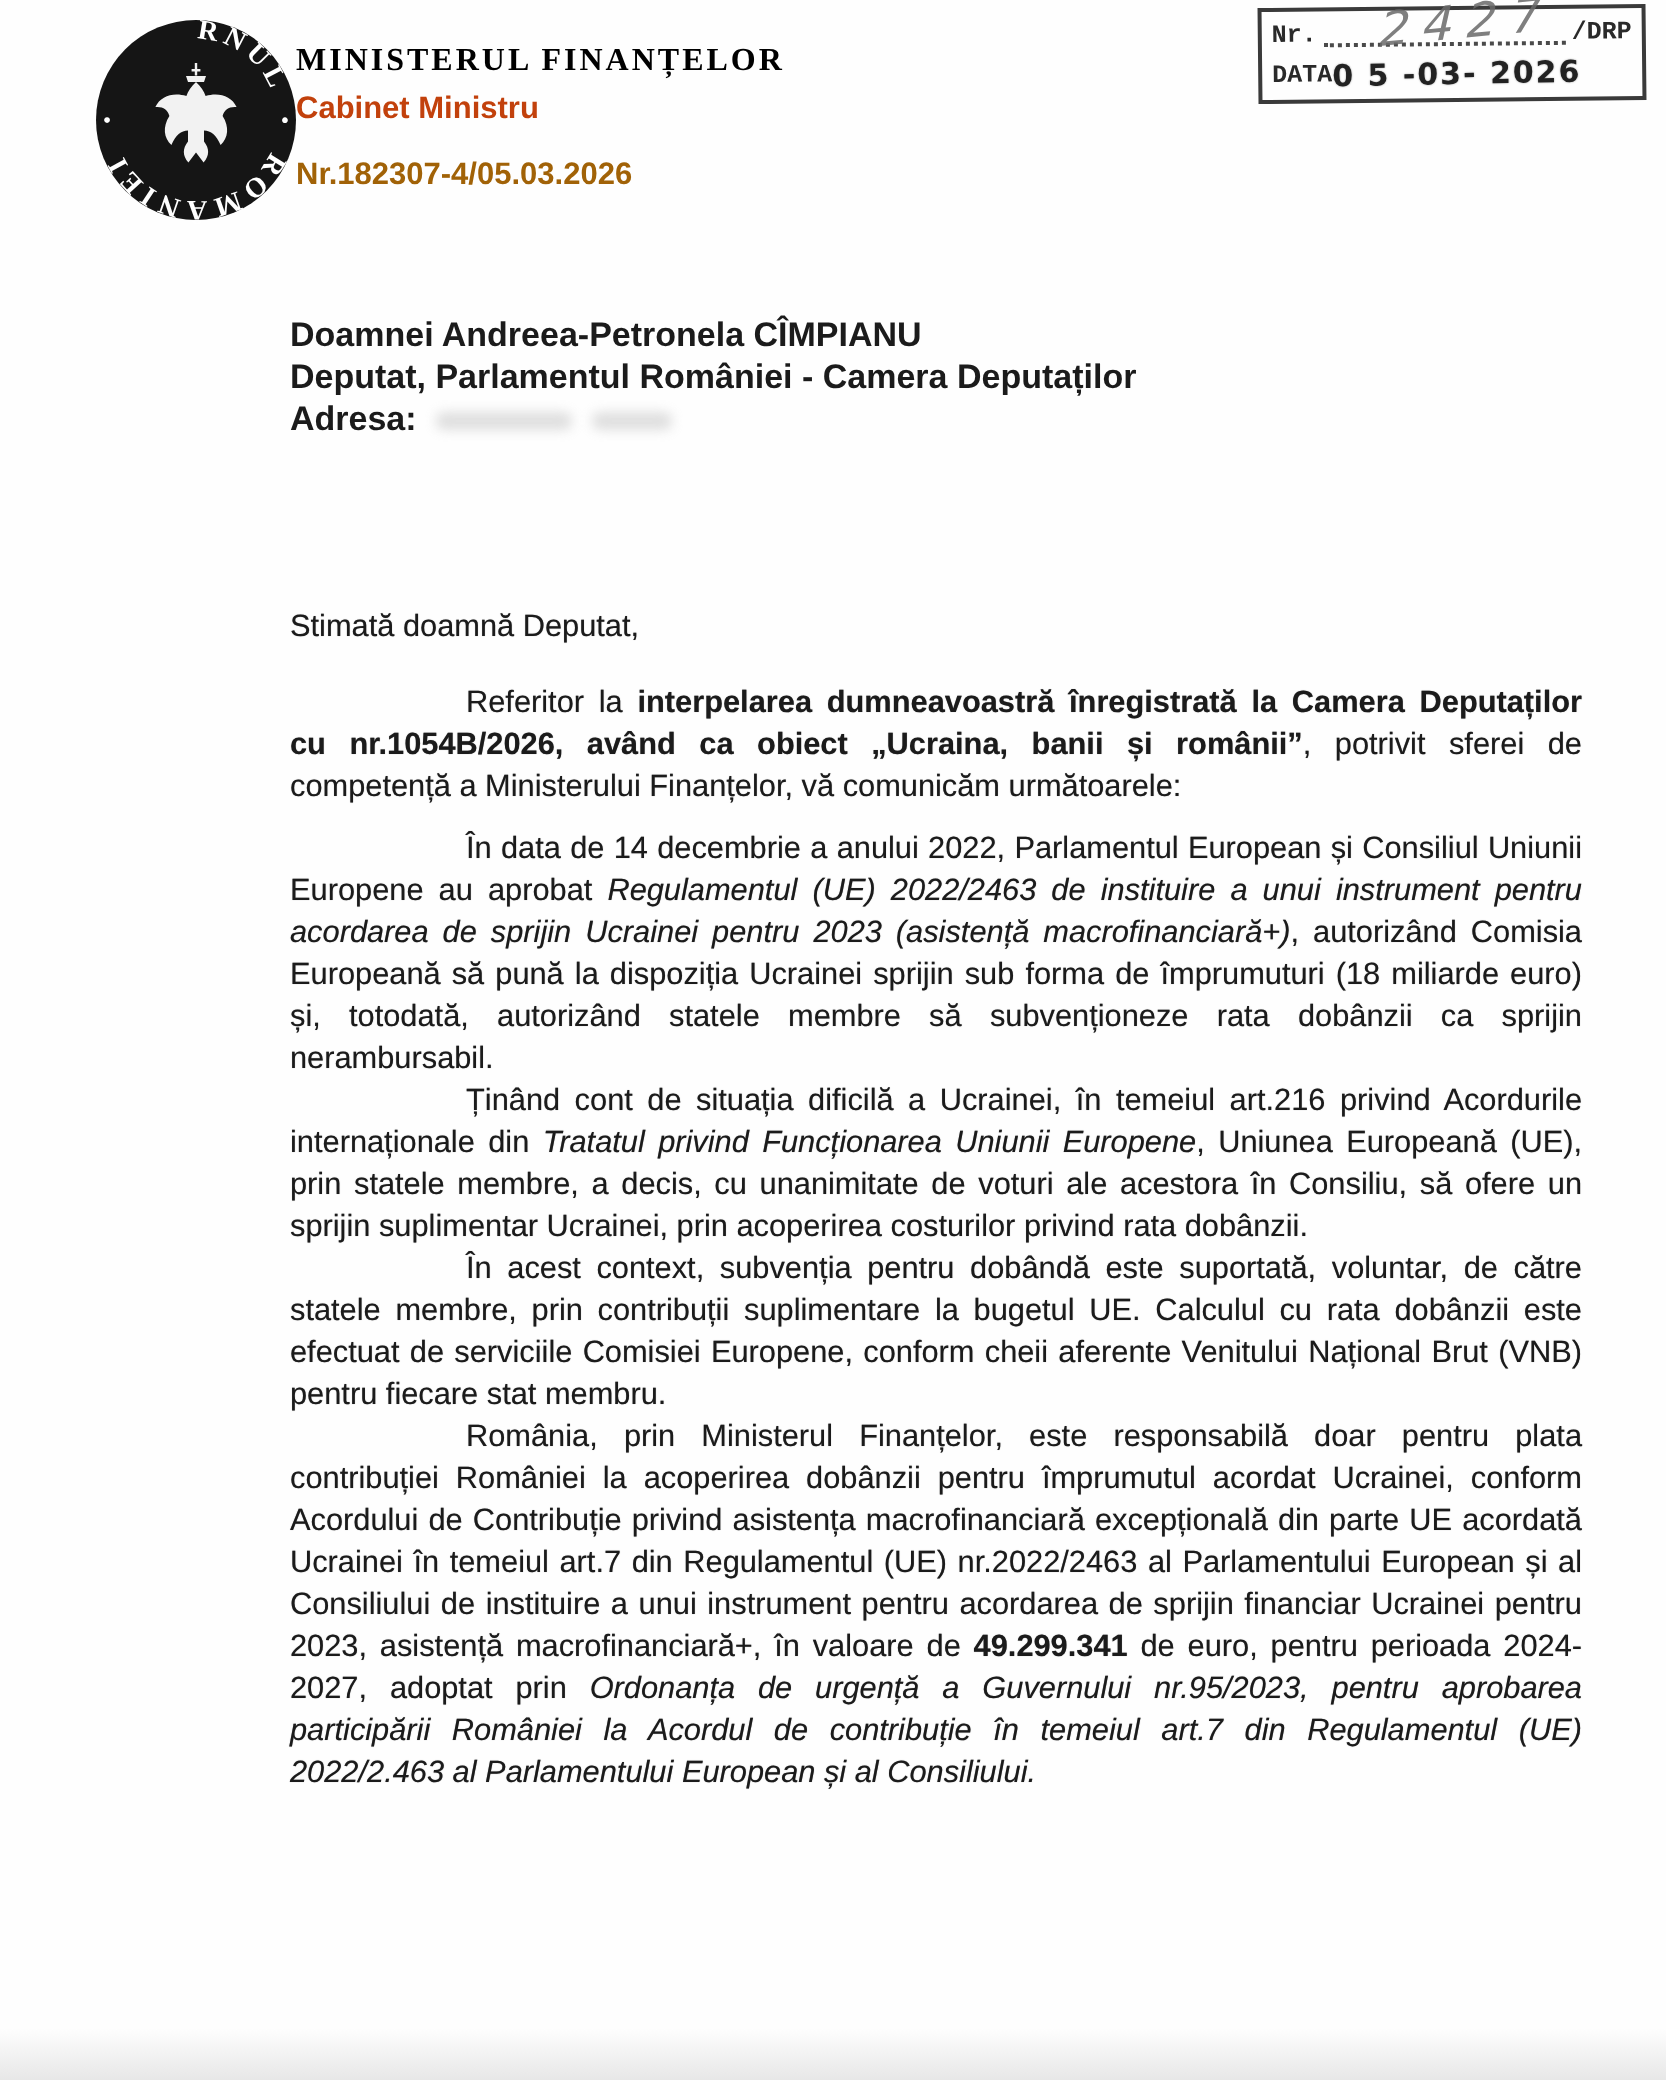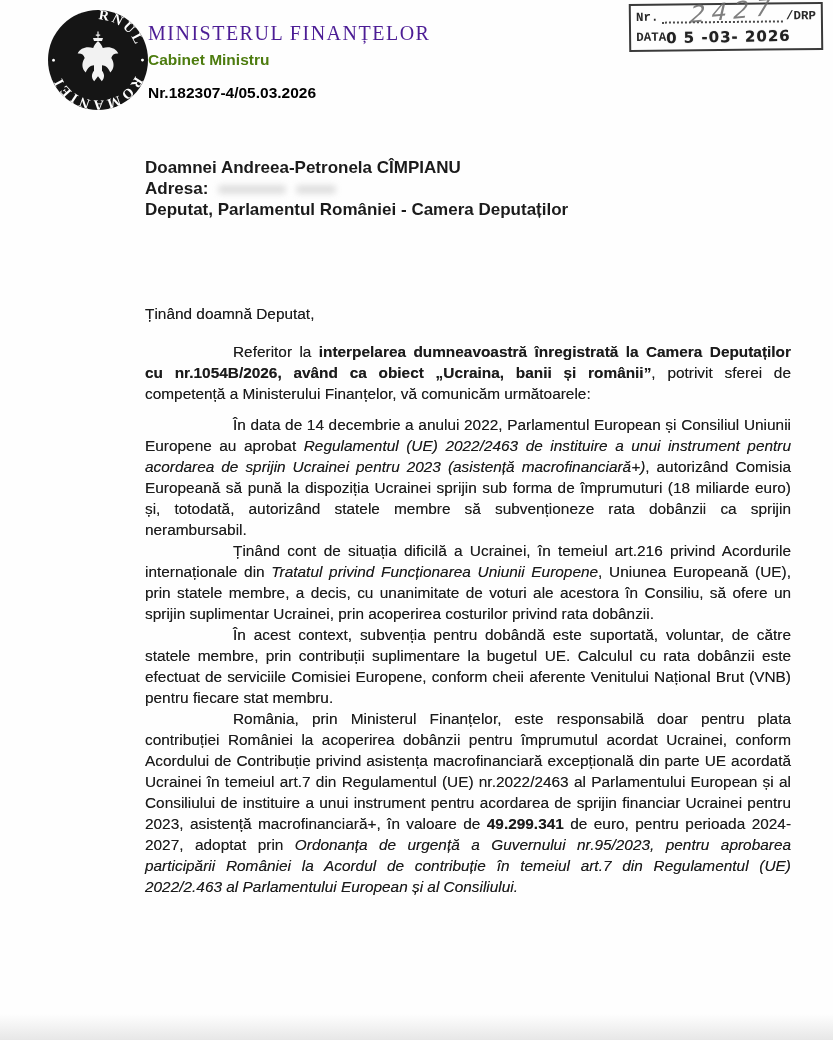--- a/index.html
+++ b/index.html
@@ -10,25 +10,25 @@
     background:#fefefe;
     overflow:hidden;
     font-family:"Liberation Sans", sans-serif;
     color:#1b1b1b;
   }
   
   .seal{position:absolute;left:46px;top:8px;width:104px;height:104px;}
   .ministry-block{position:absolute;left:148px;top:22px;}
   .ministry-title{
     font-family:"Liberation Serif", serif;
-    font-weight:normal;font-size:20px;letter-spacing:1.5px;
-    color:#4c1d95;
+    font-weight:bold;font-size:16px;letter-spacing:1.5px;
+    color:#000000;
   }
-  .ministry-dept{font-size:15.5px;font-weight:bold;margin-top:6px;color:#4d7c0f;}
-  .ministry-reg{font-size:15.5px;font-weight:bold;margin-top:15px;color:#000000;}
+  .ministry-dept{font-size:15.5px;font-weight:bold;margin-top:6px;color:#c2410c;}
+  .ministry-reg{font-size:15.5px;font-weight:bold;margin-top:15px;color:#a16207;}
   
   .stamp{
     position:absolute;left:629px;top:3px;width:194px;height:48px;
     border:2px solid #3a3a3a;
     transform:rotate(-0.6deg);
     font-family:"Liberation Mono", monospace;
     color:#2a2a2a;
     box-sizing:border-box;
     padding:3px 5px 2px 5px;
     background:rgba(255,255,255,.25);
@@ -127,28 +127,28 @@
     </div>
     <div class="stamp-handwritten">2427</div>
     <div class="stamp-row stamp-date-row">
       <span>DATA</span>
       <span class="stamp-date-value">0 5 -03- 2026</span>
     </div>
   </div>
 
   <div class="addressee">
     <div class="addr-line bold">Doamnei Andreea-Petronela CÎMPIANU</div>
+    <div class="addr-line bold">Deputat, Parlamentul României - Camera Deputaților</div>
     <div class="addr-line">
       <span class="bold">Adresa:</span><span class="smudge s1"></span><span class="smudge s2"></span>
     </div>
-    <div class="addr-line bold">Deputat, Parlamentul României - Camera Deputaților</div>
   </div>
 
   <div class="letter-body">
-    <p class="salutation">Ținând doamnă Deputat,</p>
+    <p class="salutation">Stimată doamnă Deputat,</p>
     <div id="paragraphs">
         <p class="para first"><span class="run-r">Referitor la </span><span class="run-b">interpelarea dumneavoastră înregistrată la Camera Deputaților cu nr.1054B/2026, având ca obiect „Ucraina, banii și românii”</span><span class="run-r">, potrivit sferei de competență a Ministerului Finanțelor, vă comunicăm următoarele:</span></p>
         <p class="para"><span class="run-r">În data de 14 decembrie a anului 2022, Parlamentul European și Consiliul Uniunii Europene au aprobat </span><span class="run-bi">Regulamentul (UE) 2022/2463 de instituire a unui instrument pentru acordarea de sprijin Ucrainei pentru 2023 (asistență macrofinanciară+)</span><span class="run-r">, autorizând Comisia Europeană să pună la dispoziția Ucrainei sprijin sub forma de împrumuturi (18 miliarde euro) și, totodată, autorizând statele membre să subvenționeze rata dobânzii ca sprijin nerambursabil.</span></p>
         <p class="para"><span class="run-r">Ținând cont de situația dificilă a Ucrainei, în temeiul art.216 privind Acordurile internaționale din </span><span class="run-i">Tratatul privind Funcționarea Uniunii Europene</span><span class="run-r">, Uniunea Europeană (UE), prin statele membre, a decis, cu unanimitate de voturi ale acestora în Consiliu, să ofere un sprijin suplimentar Ucrainei, prin acoperirea costurilor privind rata dobânzii.</span></p>
         <p class="para"><span class="run-r">În acest context, subvenția pentru dobândă este suportată, voluntar, de către statele membre, prin contribuții suplimentare la bugetul UE. Calculul cu rata dobânzii este efectuat de serviciile Comisiei Europene, conform cheii aferente Venitului Național Brut (VNB) pentru fiecare stat membru.</span></p>
         <p class="para"><span class="run-r">România, prin Ministerul Finanțelor, este responsabilă doar pentru plata contribuției României la acoperirea dobânzii pentru împrumutul acordat Ucrainei, conform Acordului de Contribuție privind asistența macrofinanciară excepțională din parte UE acordată Ucrainei în temeiul art.7 din Regulamentul (UE) nr.2022/2463 al Parlamentului European și al Consiliului de instituire a unui instrument pentru acordarea de sprijin financiar Ucrainei pentru 2023, asistență macrofinanciară+, în valoare de </span><span class="run-b">49.299.341</span><span class="run-r"> de euro, pentru perioada 2024-2027, adoptat prin </span><span class="run-bi">Ordonanța de urgență a Guvernului nr.95/2023, pentru aprobarea participării României la Acordul de contribuție în temeiul art.7 din Regulamentul (UE) 2022/2.463 al Parlamentului European și al Consiliului.</span></p>
       </div>
   </div>
 
   <div class="scan-bottom"></div>

